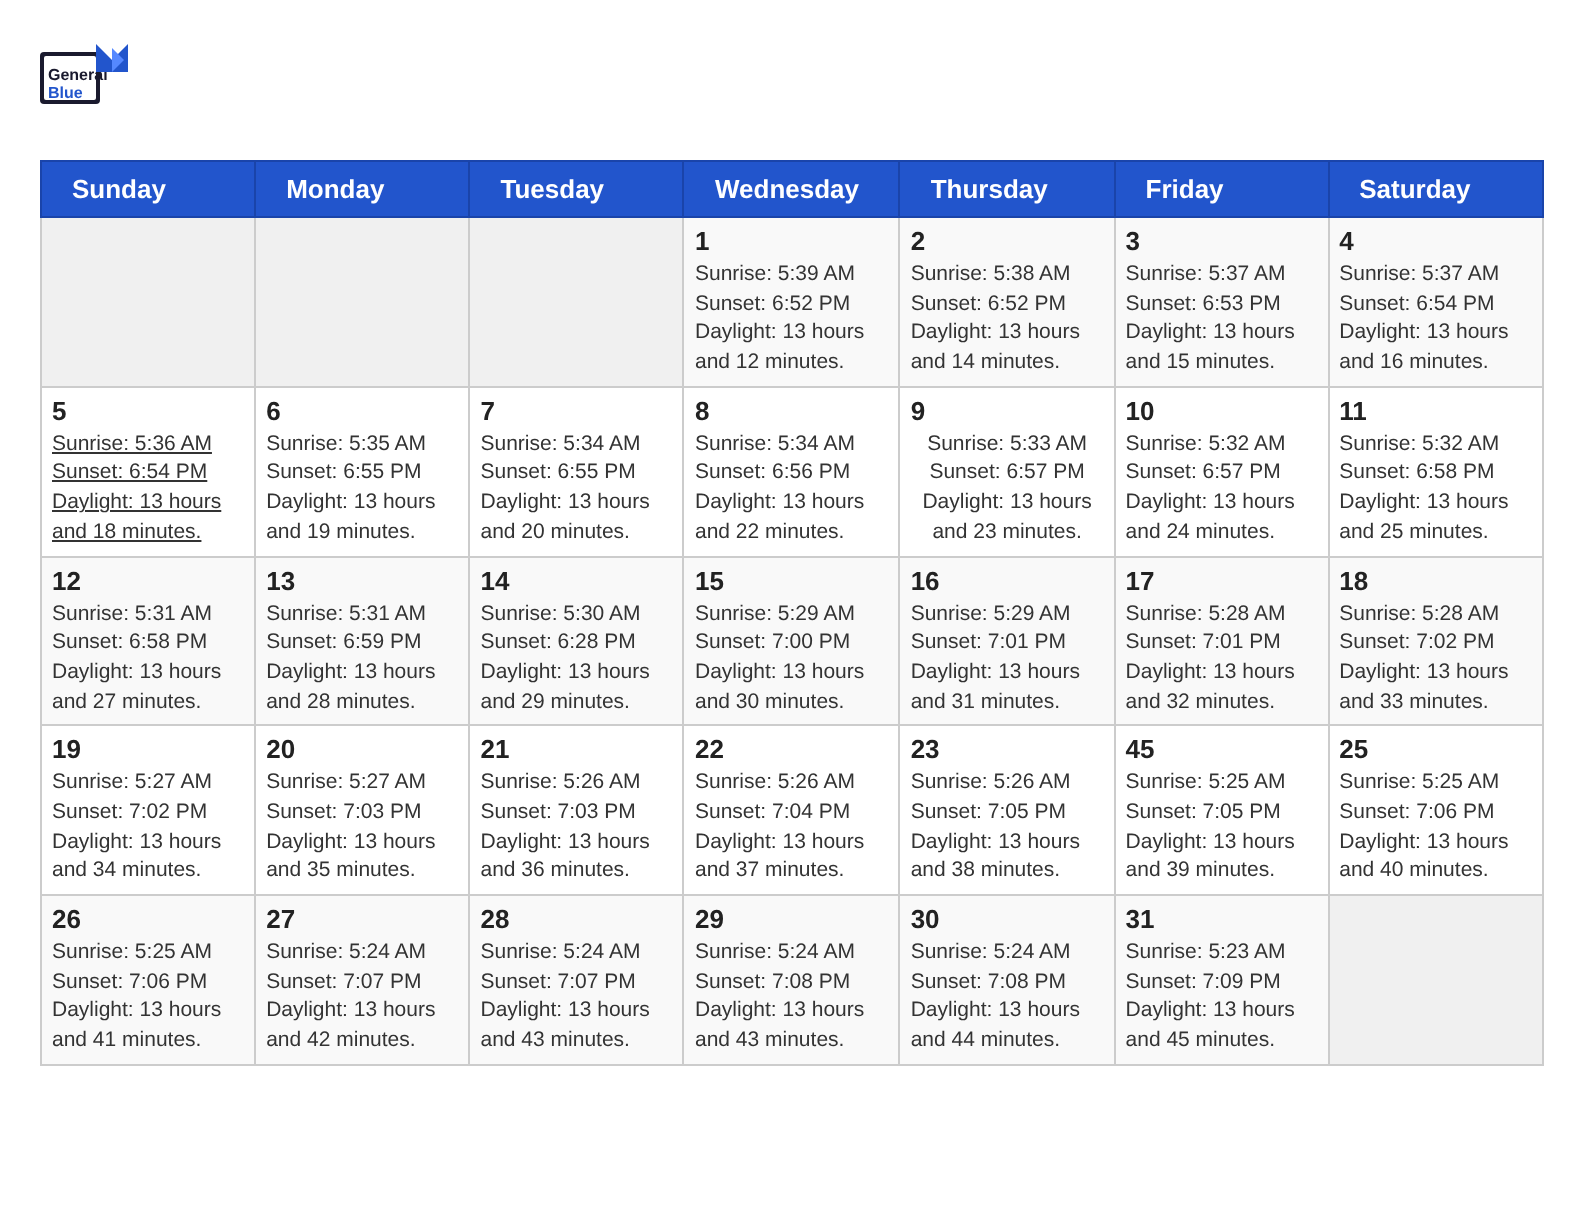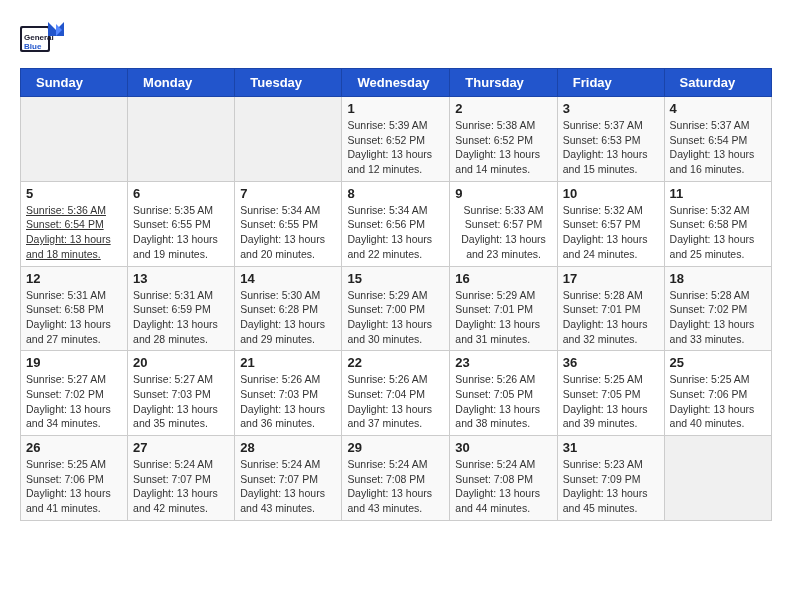--- a/index.html
+++ b/index.html
@@ -7,21 +7,21 @@
       font-family: Arial, sans-serif;
       background: #fff;
       width: 792px;
       min-height: 612px;
       padding: 20px;
     }
     .header {
       display: flex;
       justify-content: space-between;
       align-items: flex-end;
-      margin-bottom: 10px;
+      margin-bottom: 22px;
     }
     .logo {
       display: flex;
       flex-direction: column;
       align-items: flex-start;
     }
     .title-block {
       text-align: right;
     }
     .title-block h1 {
@@ -277,21 +277,21 @@
 and 37 minutes.</div>
         </td>
         <td>
           <div class="day-number">23</div>
           <div class="day-info" style="white-space: pre-line;">Sunrise: 5:26 AM
 Sunset: 7:05 PM
 Daylight: 13 hours
 and 38 minutes.</div>
         </td>
         <td>
-          <div class="day-number">36</div>
+          <div class="day-number">45</div>
           <div class="day-info" style="white-space: pre-line;">Sunrise: 5:25 AM
 Sunset: 7:05 PM
 Daylight: 13 hours
 and 39 minutes.</div>
         </td>
         <td>
           <div class="day-number">25</div>
           <div class="day-info" style="white-space: pre-line;">Sunrise: 5:25 AM
 Sunset: 7:06 PM
 Daylight: 13 hours

